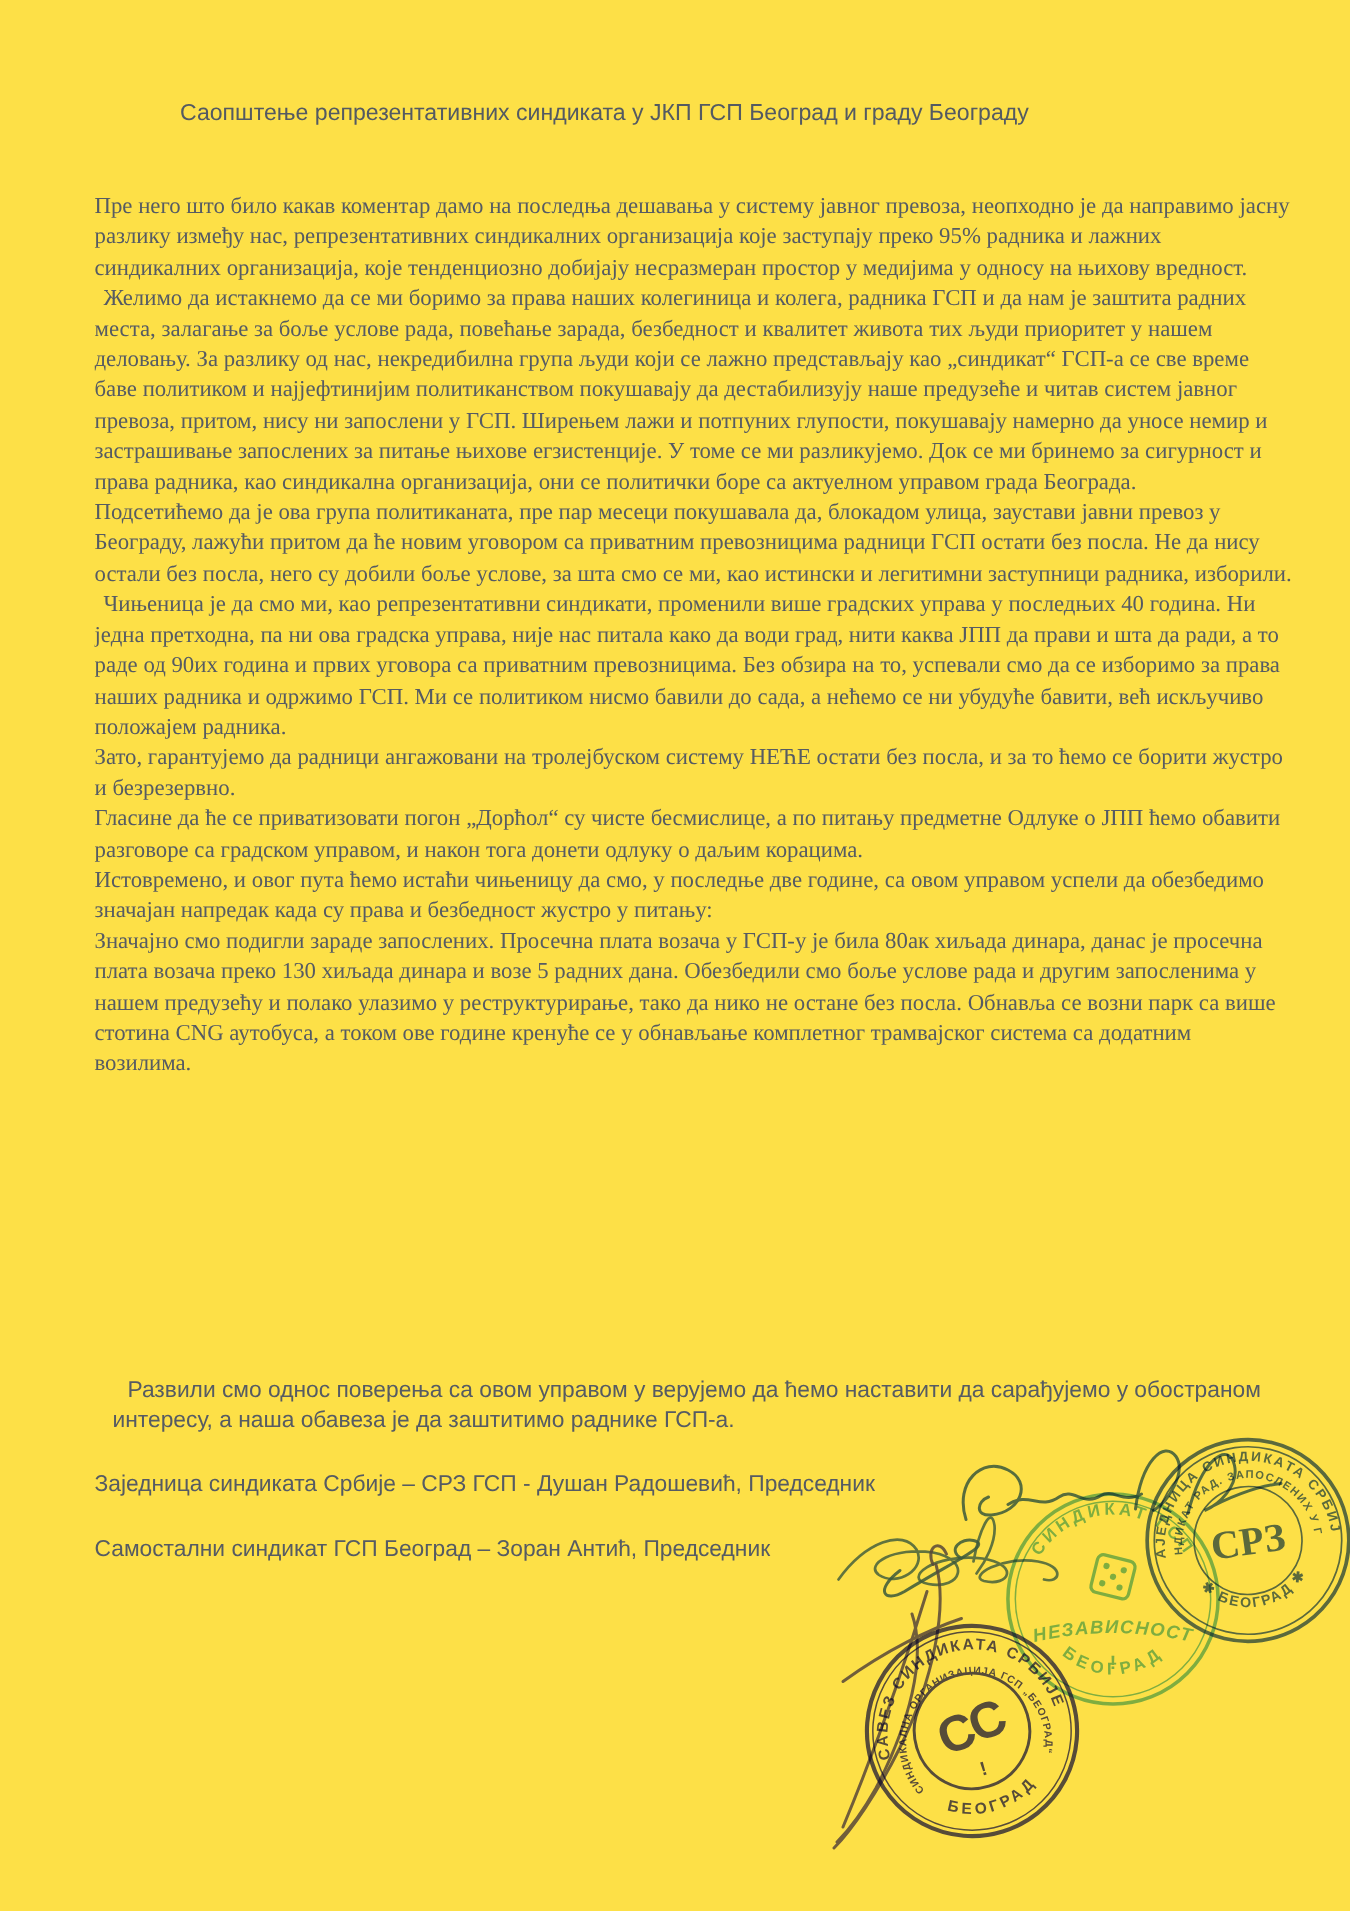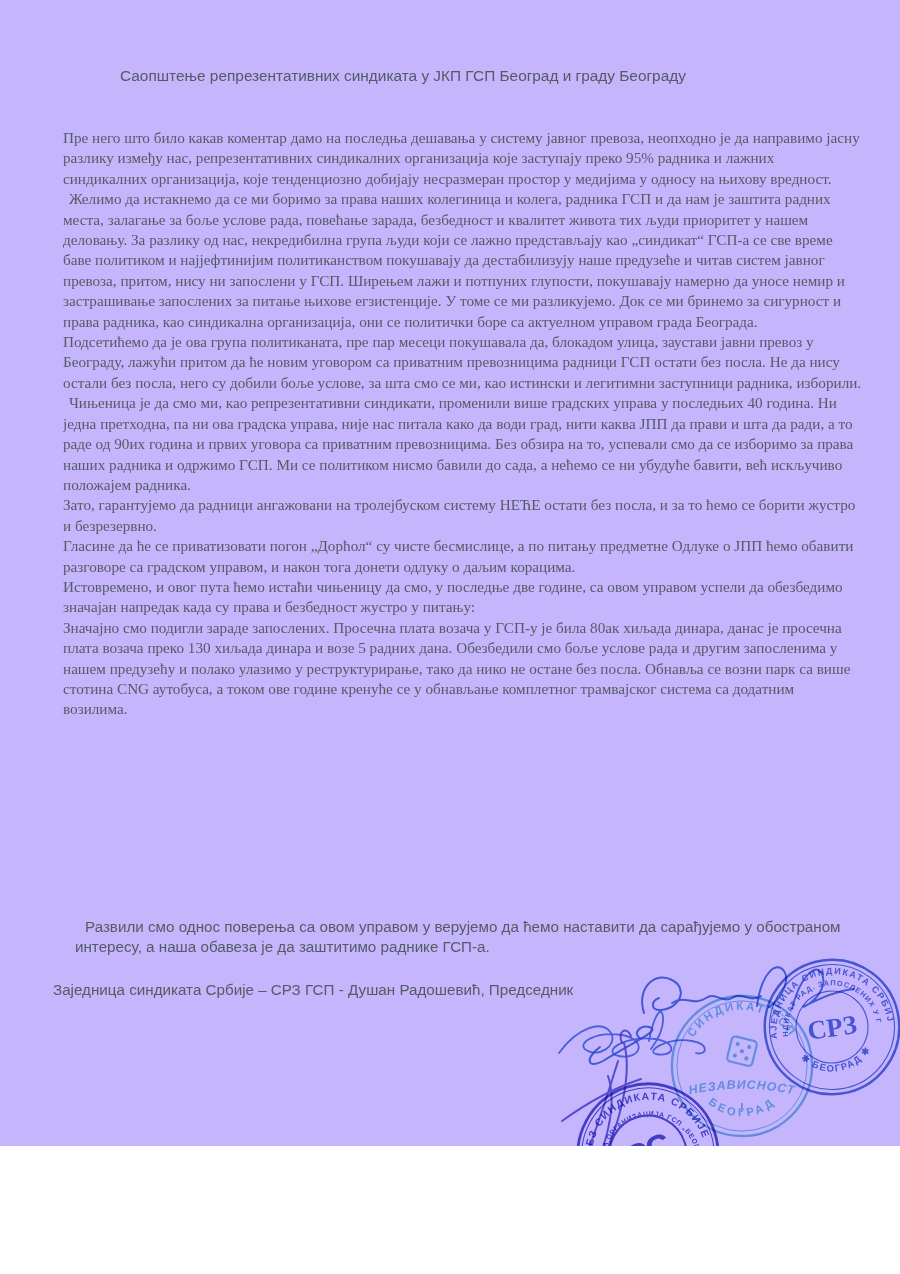--- a/index.html
+++ b/index.html
@@ -1,35 +1,35 @@
 <!DOCTYPE html>
 <html><head>
 <meta charset="utf-8">
 <style>
   html,body{margin:0;padding:0;background:#ffffff;}
   .page{
-    position:relative;width:900px;height:1146px;background:#c4b5fd;
+    position:relative;width:900px;height:1274px;background:#fde047;
     font-family:"Liberation Sans", sans-serif;
     color:#565b63;overflow:hidden;
   }
   .doc-title{
     position:absolute;left:120px;top:66px;width:740px;
     font-size:15.4px;line-height:20.6px;color:#545a62;
   }
   .doc-body{
     position:absolute;left:63px;top:128px;width:799px;height:742px;
     font-size:15.2px;line-height:20.4px;color:#565b63;overflow:hidden;font-family:Liberation Serif, serif;
   }
   .doc-body p{margin:0;}
   .ind{text-indent:6px;}
   .closing{
     position:absolute;left:63px;top:905px;width:799px;margin:12px;
     font-size:15.2px;line-height:20.4px;text-indent:10px;color:#565b63;
   }
-  .signatories{position:absolute;left:53px;top:980px;width:720px;}
+  .signatories{position:absolute;left:63px;top:980px;width:720px;}
   .sig-row{font-size:15.2px;line-height:20px;margin-bottom:23px;white-space:nowrap;color:#565b63;}
   .stamp{position:absolute;mix-blend-mode:multiply;pointer-events:none;}
   .stamp-nezavisnost{left:668px;top:992px;width:148px;height:148px;opacity:.75;}
   .stamp-srz{left:761px;top:956px;width:142px;height:142px;opacity:.88;transform:rotate(-8deg);}
   .stamp-ss{left:574px;top:1080px;width:148px;height:148px;opacity:.92;transform:rotate(-17deg);}
   .ink-overlay{position:absolute;left:0;top:0;width:900px;height:1274px;mix-blend-mode:multiply;pointer-events:none;}
   svg text{font-family:"Liberation Sans", sans-serif;}
   .serif-text{font-family:"Liberation Serif", serif;}
 </style>
 </head>
@@ -49,20 +49,21 @@
     <p>Зато, гарантујемо да радници ангажовани на тролејбуском систему НЕЋЕ остати без посла, и за то ћемо се борити жустро и безрезервно.</p>
     <p>Гласине да ће се приватизовати погон „Дорћол“ су чисте бесмислице, а по питању предметне Одлуке о ЈПП ћемо обавити разговоре са градском управом, и након тога донети одлуку о даљим корацима.</p>
     <p>Истовремено, и овог пута ћемо истаћи чињеницу да смо, у последње две године, са овом управом успели да обезбедимо значајан напредак када су права и безбедност жустро у питању:</p>
     <p>Значајно смо подигли зараде запослених. Просечна плата возача у ГСП-у је била 80ак хиљада динара, данас је просечна плата возача преко 130 хиљада динара и возе 5 радних дана. Обезбедили смо боље услове рада и другим запосленима у нашем предузећу и полако улазимо у реструктурирање, тако да нико не остане без посла. Обнавља се возни парк са више стотина CNG аутобуса, а током ове године кренуће се у обнављање комплетног трамвајског система са додатним возилима.</p>
   </div>
 
   <p class="closing">Развили смо однос поверења са овом управом у верујемо да ћемо наставити да сарађујемо у обостраном интересу, а наша обавеза је да заштитимо раднике ГСП-а.</p>
 
   <div class="signatories">
     <div class="sig-row">Заједница синдиката Србије – СРЗ ГСП  - Душан Радошевић, Председник</div>
+    <div class="sig-row">Самостални синдикат ГСП Београд – Зоран Антић, Председник</div>
   </div>
 
   <svg class="stamp stamp-nezavisnost" viewBox="0 0 150 150">
     <defs>
       <path id="nz-top" d="M 18 75 A 57 57 0 0 1 132 75"></path>
       <path id="nz-bot" d="M 24 75 A 51 51 0 0 0 126 75"></path>
       <path id="nz-mid" d="M 22 104 Q 75 92 128 104"></path>
     </defs>
     <circle cx="75" cy="75" r="71" fill="none" stroke="#55b2d6" stroke-width="2.4"></circle>
     <circle cx="75" cy="75" r="66" fill="none" stroke="#55b2d6" stroke-width="1"></circle>

